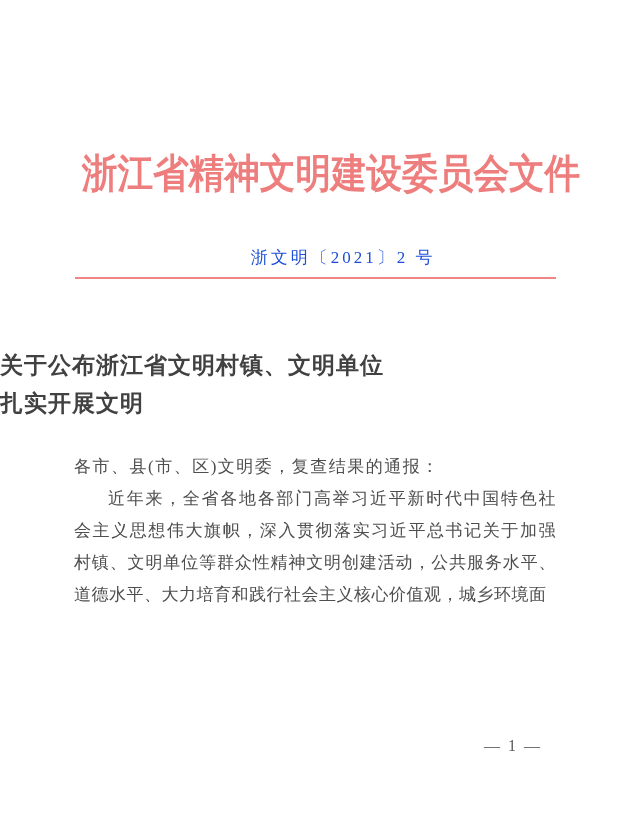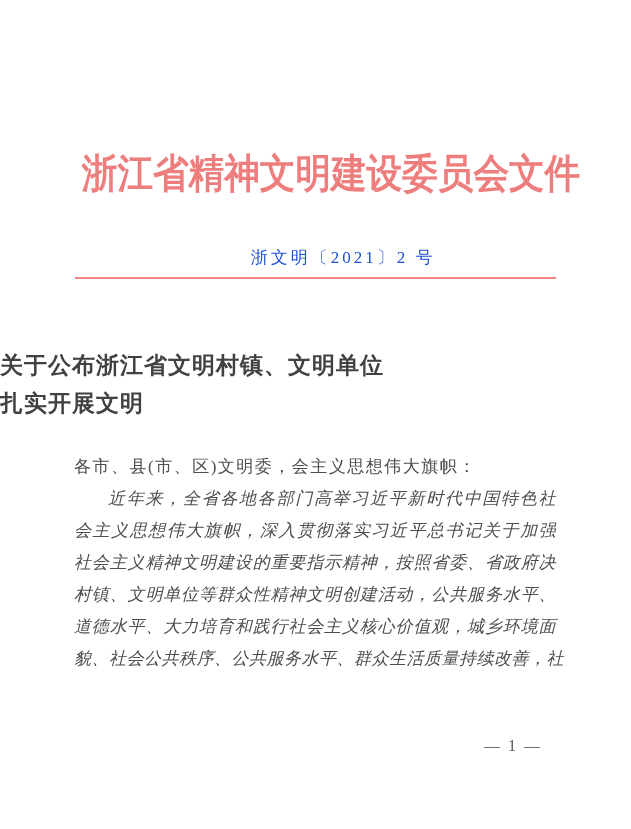--- a/index.html
+++ b/index.html
@@ -75,21 +75,20 @@
   .salutation {
     letter-spacing: 1.5px;
     white-space: nowrap;
   }
   .para .line {
     text-align: justify;
     text-align-last: justify;
     text-justify: inter-character;
     white-space: nowrap;
     letter-spacing: 0.5px;
-    font-style: italic;
   }
   .para .line:first-child {
     text-indent: 2em;
   }
   .para .line:last-child {
     text-align-last: left;
   }
   .page-number {
     position: absolute;
     top: 737px;
@@ -110,26 +109,24 @@
   <div class="doc-number">浙文明〔2021〕2 号</div>
 
   <div class="red-line"></div>
 
   <div class="doc-title">
     <div>关于公布浙江省文明村镇、文明单位</div>
     <div>扎实开展文明</div>
   </div>
 
   <div class="body-block">
-    <div class="salutation">各市、县(市、区)文明委，会主义思想伟大旗帜：</div>
+    <div class="salutation">各市、县(市、区)文明委，复查结果的通报：</div>
     <div class="para">
         <div class="line">近年来，全省各地各部门高举习近平新时代中国特色社</div>
         <div class="line">会主义思想伟大旗帜，深入贯彻落实习近平总书记关于加强</div>
-        <div class="line">社会主义精神文明建设的重要指示精神，按照省委、省政府决</div>
         <div class="line">村镇、文明单位等群众性精神文明创建活动，公共服务水平、</div>
         <div class="line">道德水平、大力培育和践行社会主义核心价值观，城乡环境面</div>
-        <div class="line">貌、社会公共秩序、公共服务水平、群众生活质量持续改善，社</div>
       </div>
   </div>
 
   <div class="page-number">— 1 —</div>
 
 </div>
 
 </body></html>

